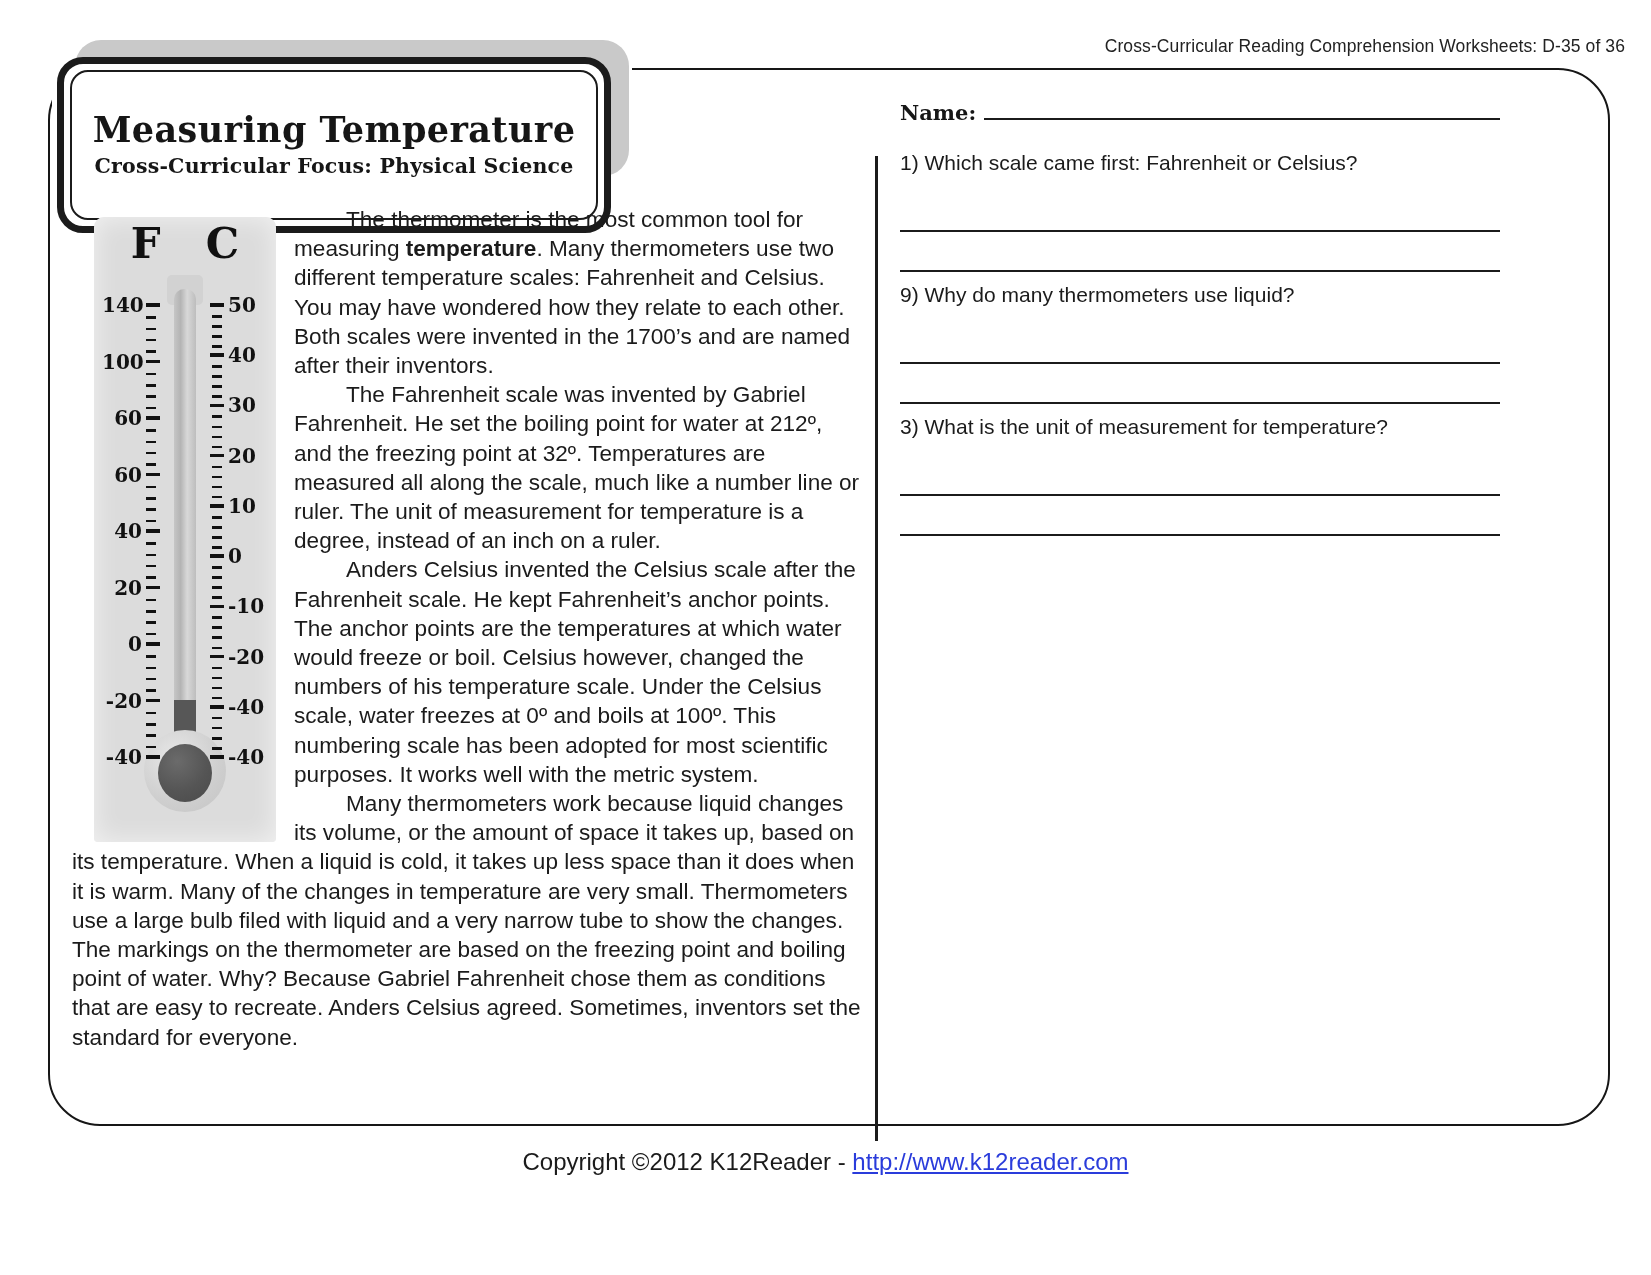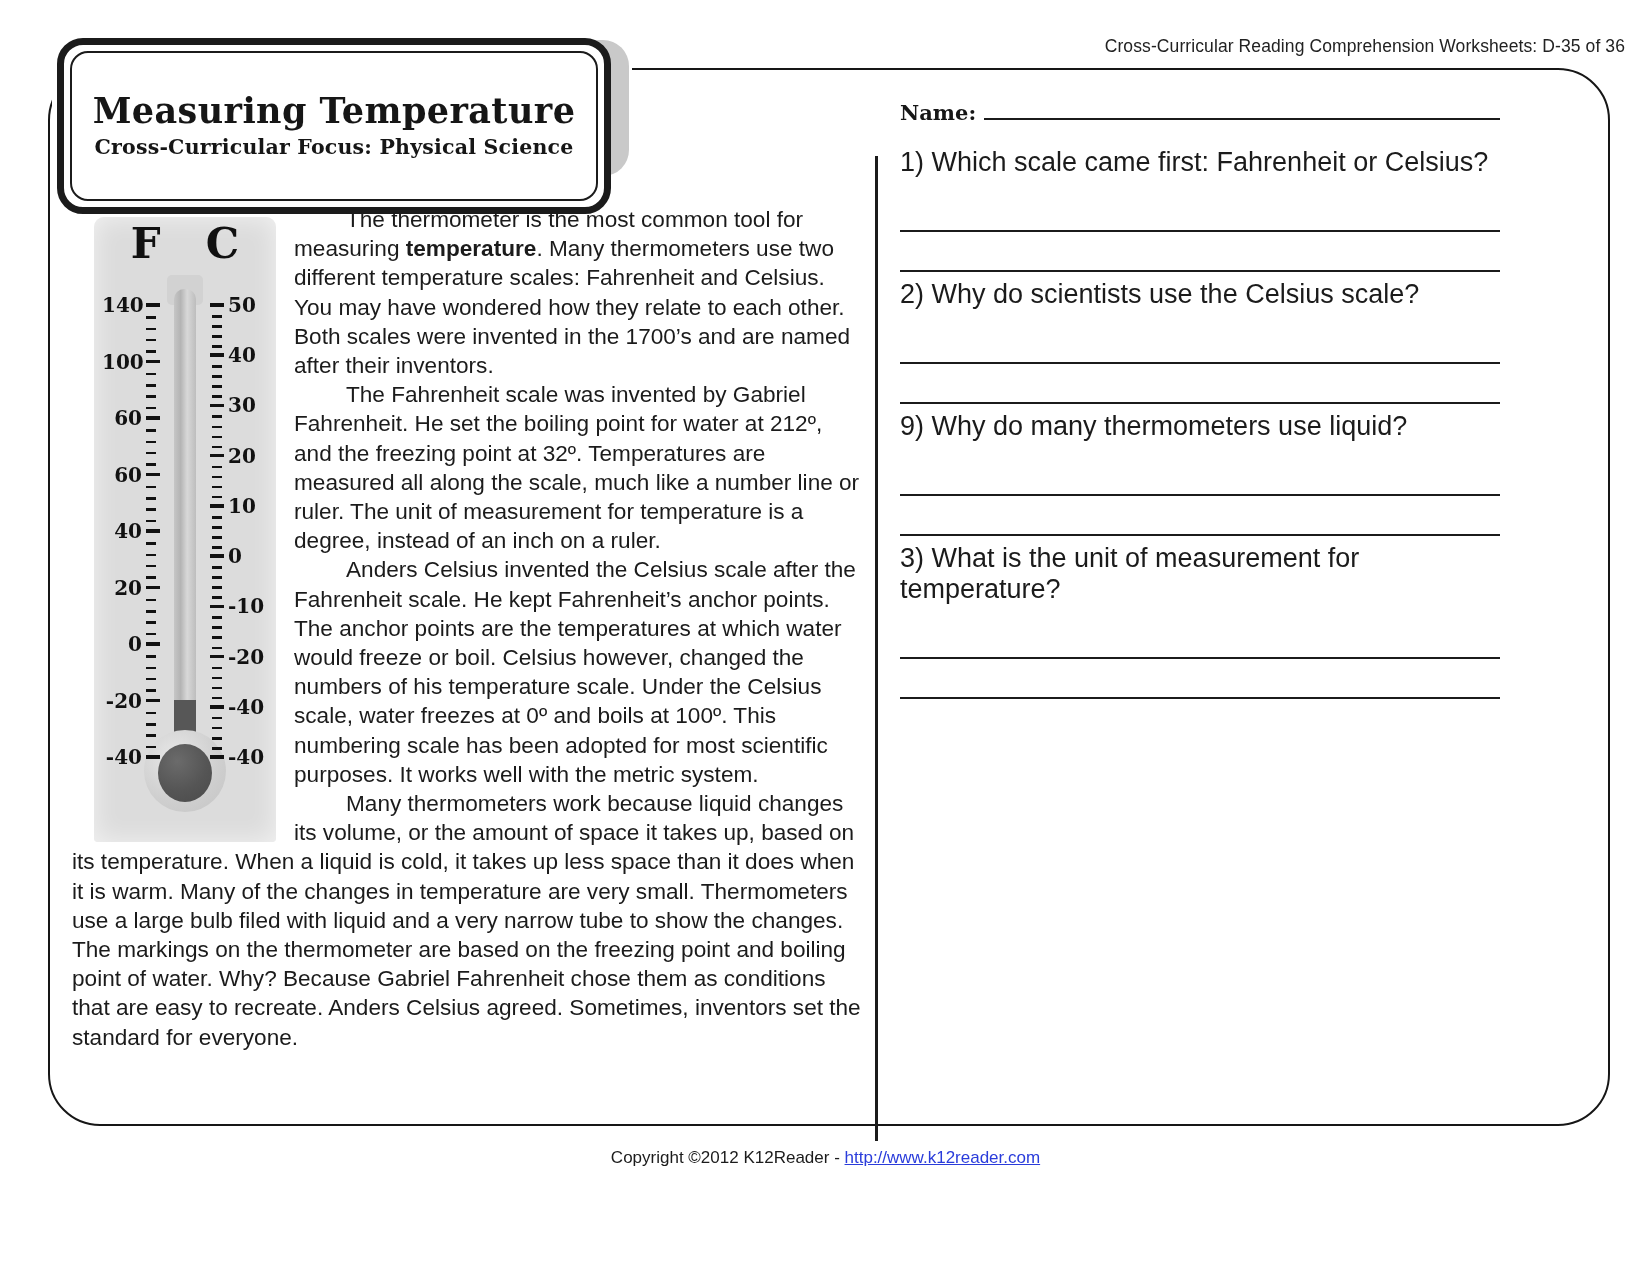--- a/index.html
+++ b/index.html
@@ -54,21 +54,21 @@
     left: 75px;
     top: 40px;
     width: 554px;
     height: 136px;
     background: #c9c9c9;
     border-radius: 26px;
   }
   .title-badge {
     position: absolute;
     left: 57px;
-    top: 38px;
+    top: 57px;
     width: 554px;
     height: 176px;
     background: #ffffff;
     border: 7px solid #1b1b1b;
     border-radius: 26px;
     box-sizing: border-box;
   }
   .title-badge-inner {
     position: absolute;
     left: 6px;
@@ -280,39 +280,39 @@
   }
   .instructions {
     font-size: 23.5px;
     font-weight: bold;
     line-height: 31px;
     color: #1b1b1b;
     margin-bottom: 34px;
   }
   .question-block { margin-bottom: 7px; }
   .question-text {
-    font-size: 27px;
+    font-size: 21px;
     line-height: 31px;
     color: #1b1b1b;
     margin-bottom: 14px;
     white-space: pre-line;
   }
   .answer-line {
     border-bottom: 2px solid #1b1b1b;
     height: 38px;
   }
 
   
   .footer {
     position: absolute;
     left: 0;
     top: 1148px;
     width: 100%;
     text-align: center;
-    font-size: 17px;
+    font-size: 24px;
     color: #1b1b1b;
   }
   .footer .link {
     color: #2a3cdb;
     text-decoration: underline;
   }
 </style>
 </head>
 <body>
 
@@ -508,25 +508,20 @@
     <span class="name-label">Name:</span>
     <span class="name-blank"></span>
   </div>
   <div>
       <div class="question-block">
         <div class="question-text">1) Which scale came first: Fahrenheit or Celsius?</div>
         <div class="answer-line"></div>
         <div class="answer-line"></div>
       </div>
       <div class="question-block">
-        <div class="question-text">2) Why do scientists use the Celsius scale?</div>
-        <div class="answer-line"></div>
-        <div class="answer-line"></div>
-      </div>
-      <div class="question-block">
         <div class="question-text">9) Why do many thermometers use liquid?</div>
         <div class="answer-line"></div>
         <div class="answer-line"></div>
       </div>
       <div class="question-block">
         <div class="question-text">3) What is the unit of measurement for temperature?</div>
         <div class="answer-line"></div>
         <div class="answer-line"></div>
       </div>
     </div>

